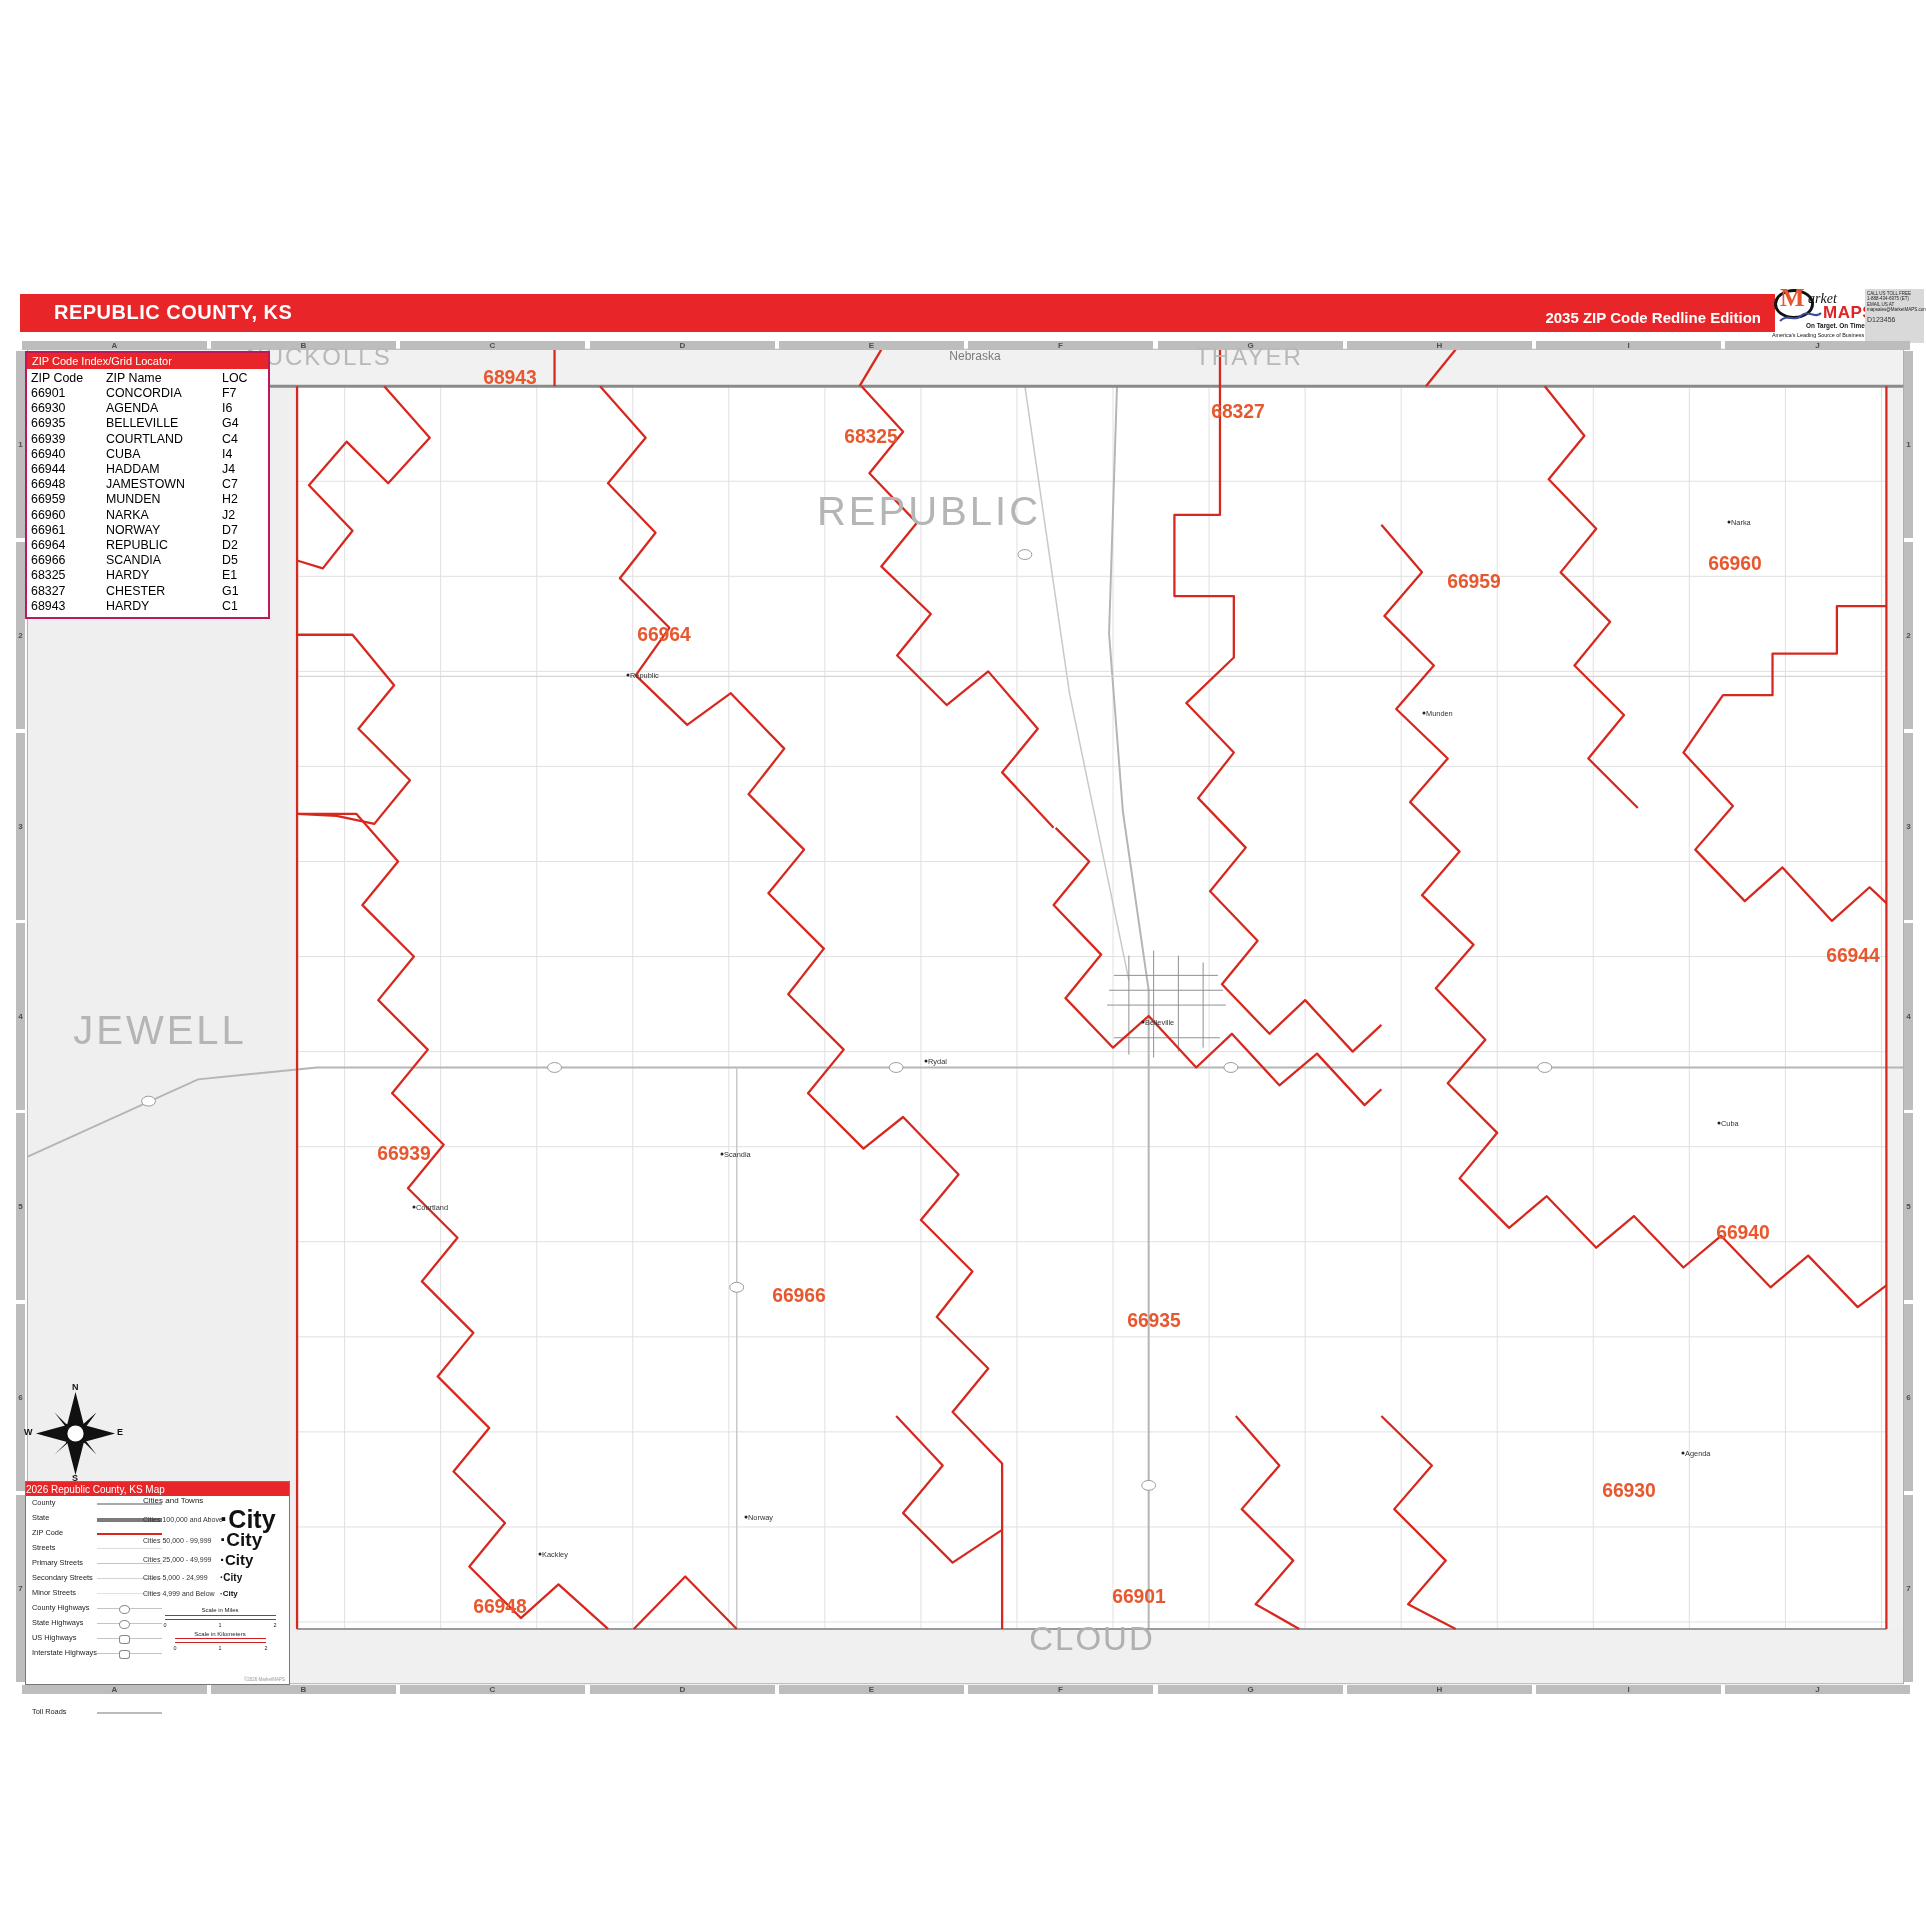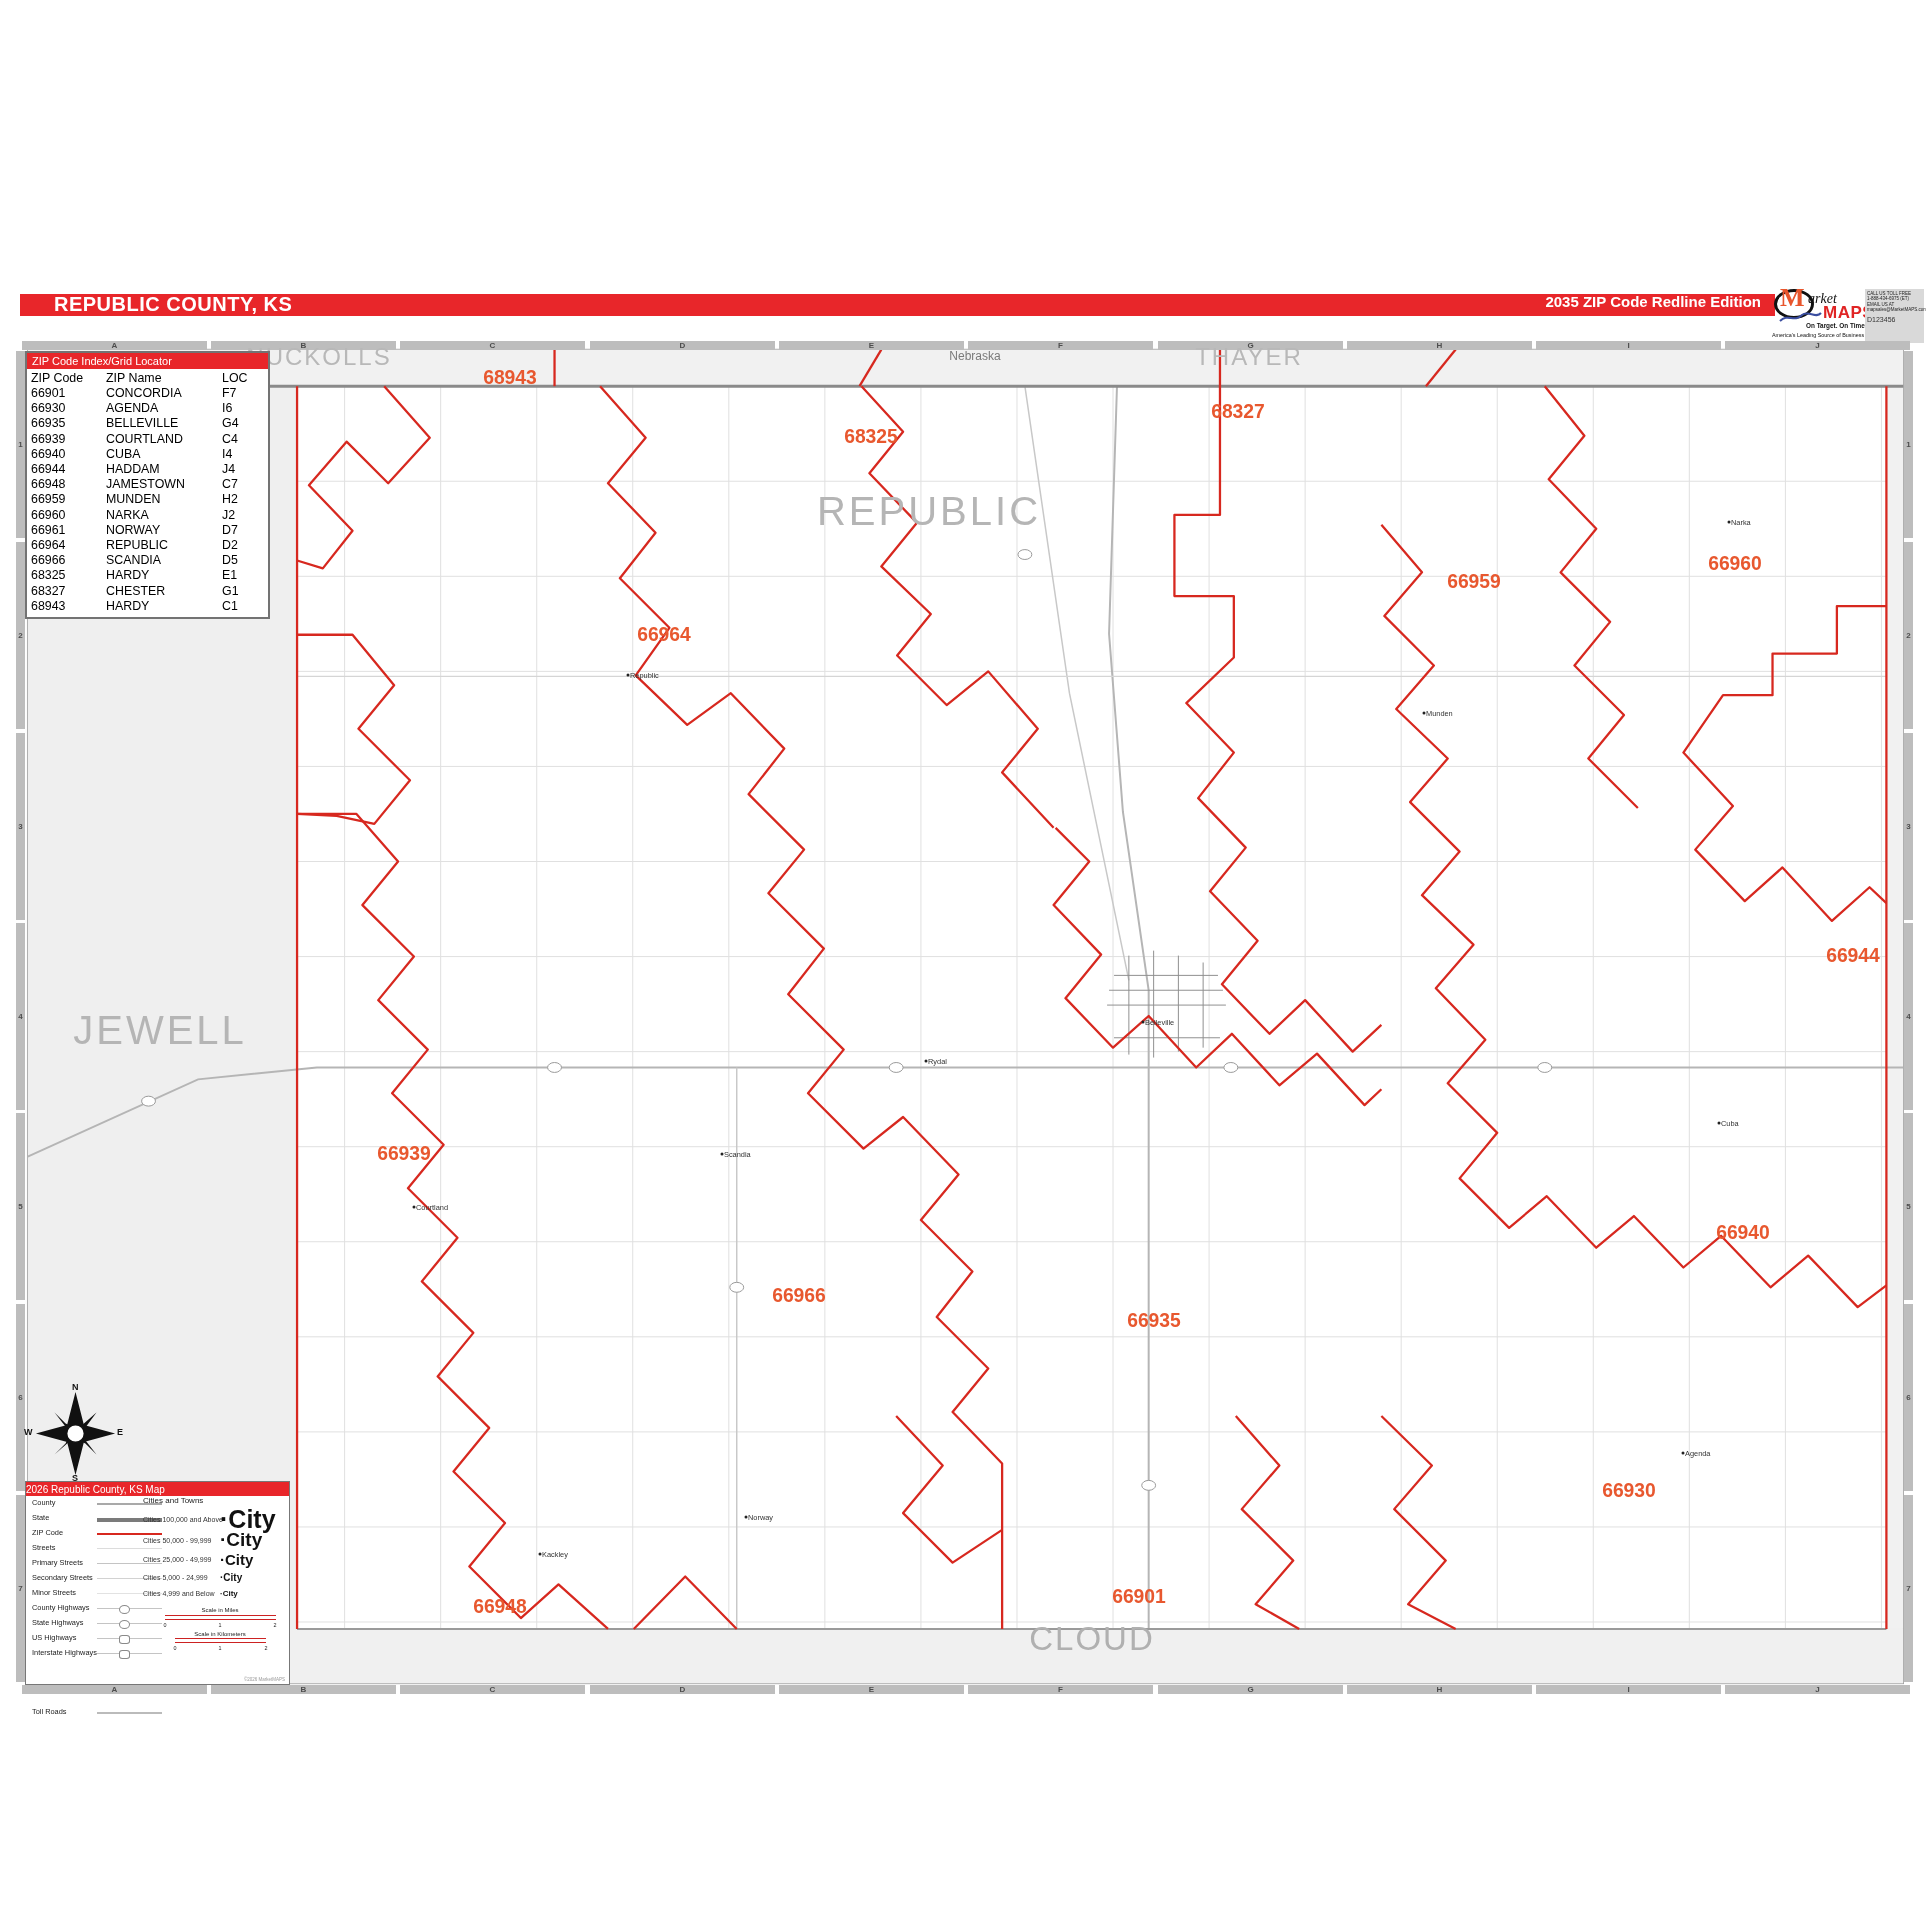--- a/index.html
+++ b/index.html
@@ -1,21 +1,21 @@
 <!DOCTYPE html>
 <html><head>
 <meta charset="utf-8">
 <style>
   html,body{margin:0;padding:0;background:#fff;}
   #page{position:relative;width:1927px;height:1927px;background:#fff;overflow:hidden;
         font-family:"Liberation Sans",sans-serif;}
   .abs{position:absolute;}
 
   
-  #header-bar{left:20px;top:294px;width:1755px;height:22px;background:#E8262A;}
+  #header-bar{left:20px;top:294px;width:1755px;height:38px;background:#E8262A;}
   #header-title{left:34px;top:50%;transform:translateY(-52%);color:#fff;font-weight:bold;
                 font-size:20px;letter-spacing:0.5px;white-space:nowrap;}
   #header-edition{right:14px;bottom:6px;color:#fff;font-weight:bold;font-size:15px;white-space:nowrap;}
 
   
   #logo{left:1772px;top:285px;width:150px;height:61px;}
   #logo-oval{left:2px;top:4px;width:34px;height:24px;border:3px solid #111;border-radius:50%;}
   #logo-m{left:8px;top:-2px;color:#E8552C;font-weight:bold;font-size:26px;font-family:"Liberation Serif",serif;}
   #logo-market{left:36px;top:6px;font-family:"Liberation Serif",serif;font-style:italic;font-size:14px;color:#111;text-align:right;}
   #logo-maps{left:51px;top:18px;color:#E02424;font-weight:bold;font-size:17px;letter-spacing:0.5px;}
@@ -25,21 +25,21 @@
   #contact-box{left:93px;top:4px;width:55px;height:50px;background:#d9d9d9;padding:2px 2px;}
   .contact-line{font-size:4.5px;color:#222;line-height:5.4px;white-space:nowrap;}
   #product-id{font-size:7px;color:#333;margin-top:3px;}
 
   
   .gseg{background:#bdbdbd;}
   .gseg span{position:absolute;left:50%;top:50%;transform:translate(-50%,-54%);
              font-size:8px;font-weight:bold;color:#4d4d4d;}
 
   
-  #index-table{left:25px;top:351px;width:241px;background:#fff;border:2px solid #737373;z-index:6;}
+  #index-table{left:25px;top:351px;width:241px;background:#fff;border:2px solid #be185d;z-index:6;}
   #index-title{background:#E8262A;color:#fff;font-size:11px;padding:2px 4px 2px 5px;}
   #index-head{display:flex;font-weight:normal;font-size:12.4px;padding:2px 0 1px 4px;}
   .col-zip{width:75px;} .col-name{width:116px;} .col-loc{width:40px;}
   .idx-row{display:flex;font-size:12.4px;line-height:15.2px;padding-left:4px;}
   #index-body{padding-bottom:3px;}
 
   
   .zip-label{transform:translate(-50%,-50%) scaleX(.92);color:#E8582F;font-weight:bold;
              font-size:21px;white-space:nowrap;z-index:5;}
   .county-sm{transform:translate(-50%,-50%);color:#b8b8b8;font-size:24px;letter-spacing:2px;white-space:nowrap;z-index:4;}

